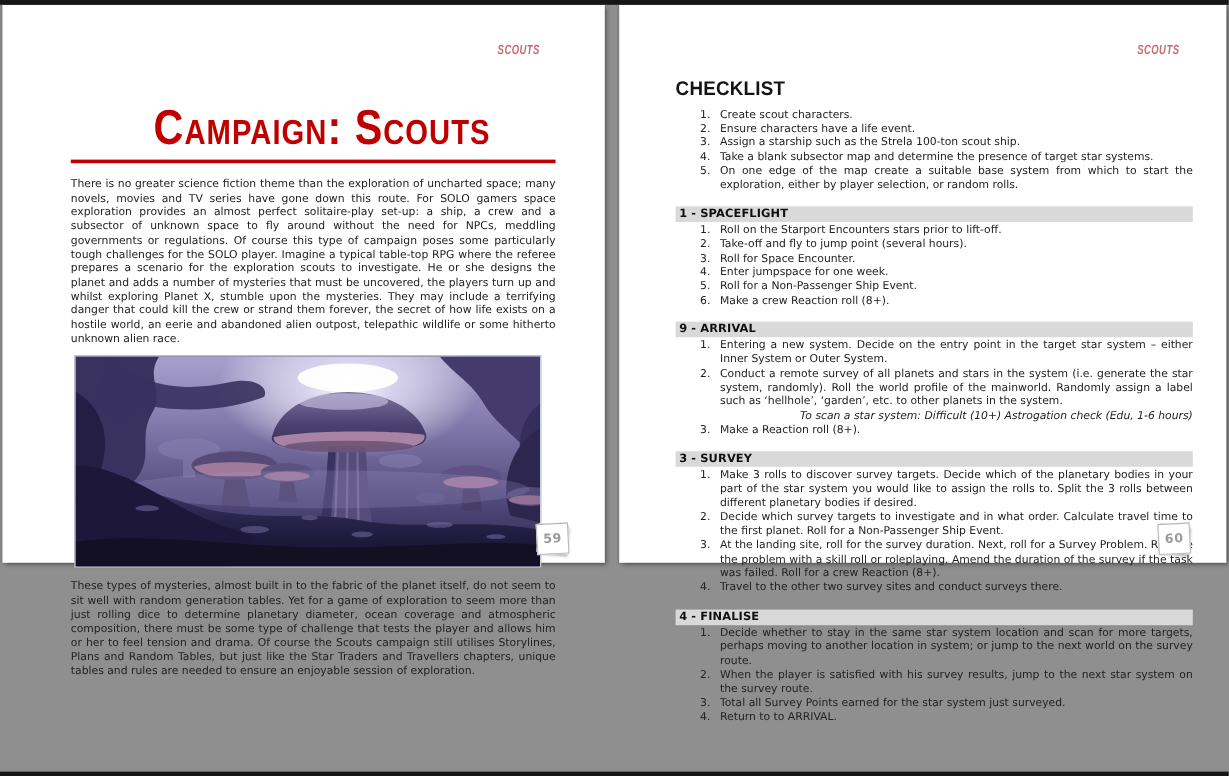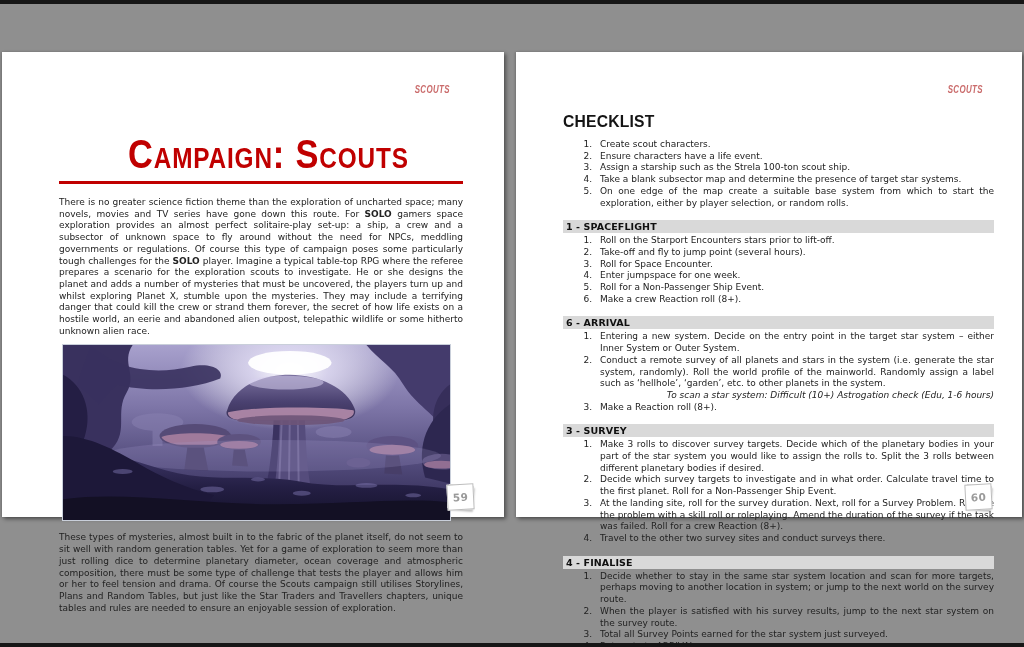--- a/index.html
+++ b/index.html
@@ -12,21 +12,20 @@
     width:1024px;height:647px;position:relative;overflow:hidden;
     background:var(--desk);
     font-family:"DejaVu Sans","Liberation Sans",sans-serif;
   }
   .edge-bar{position:absolute;left:0;right:0;height:4px;background:#161616;z-index:5;}
   .edge-top{top:0;} .edge-bottom{bottom:0;}
 
   .page{
     position:absolute;top:4px;height:465px;background:var(--page);
     box-shadow:2px 2px 4px rgba(0,0,0,.45), -1px 0 2px rgba(0,0,0,.15);
-    margin-top:48px;
   }
   .page-left{left:2px;width:502px;}
   .page-right{left:516px;width:506px;}
 
   .content{position:relative;width:100%;height:100%;}
   .page-left .content{padding:26px 42px 0 57px;}
   .page-right .content{padding:26px 29px 0 47px;}
 
   .running-head{text-align:right;height:14px;}
   .running-head .brand{
@@ -48,21 +47,21 @@
   }
   .title-rule{
     margin-top:5px;width:404px;height:3px;
     border-top:2px solid var(--accent-red);
     border-bottom:1px solid var(--accent-red);
   }
   .body-text{
     margin:13px 0 0;width:404px;text-align:justify;
     font-size:9px;line-height:11.7px;color:var(--body-text);
   }
-  .body-text b{font-weight:bold;}
+  .body-text b{font-weight:normal;}
   .art{
     margin:7px 0 0 3px;width:389px;height:177px;padding:0;
     border:1px solid #c9cfda;background:#6f6899;overflow:hidden;
   }
   .art svg{display:block;width:100%;height:100%;}
   .closing{margin-top:11px;}
 
   
   .checklist-title{margin:13px 0 0;}
   .checklist-title .title-text{
@@ -245,21 +244,21 @@
           <ol class="cl-list">
             <li class="cl-item">Roll on the Starport Encounters stars prior to lift-off.</li>
             <li class="cl-item">Take-off and fly to jump point (several hours).</li>
             <li class="cl-item">Roll for Space Encounter.</li>
             <li class="cl-item">Enter jumpspace for one week.</li>
             <li class="cl-item">Roll for a Non-Passenger Ship Event.</li>
             <li class="cl-item">Make a crew Reaction roll (8+).</li>
           </ol>
         </div>
         <div class="cl-section">
-          <div class="cl-bar">6 - ARRIVAL</div>
+          <div class="cl-bar">9 - ARRIVAL</div>
           <ol class="cl-list">
             <li class="cl-item">Entering a new system. Decide on the entry point in the target star system – either Inner System or Outer System.</li>
             <li class="cl-item">Conduct a remote survey of all planets and stars in the system (i.e. generate the star system, randomly). Roll the world profile of the mainworld. Randomly assign a label such as ‘hellhole’, ‘garden’, etc. to other planets in the system.<div class="cl-note">To scan a star system: Difficult (10+) Astrogation check (Edu, 1-6 hours)</div></li>
             <li class="cl-item">Make a Reaction roll (8+).</li>
           </ol>
         </div>
         <div class="cl-section">
           <div class="cl-bar">3 - SURVEY</div>
           <ol class="cl-list">
             <li class="cl-item">Make 3 rolls to discover survey targets. Decide which of the planetary bodies in your part of the star system you would like to assign the rolls to. Split the 3 rolls between different planetary bodies if desired.</li>

